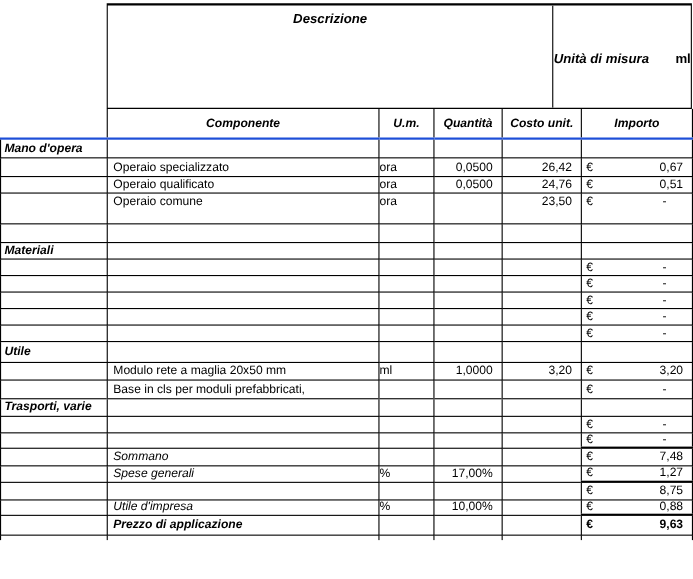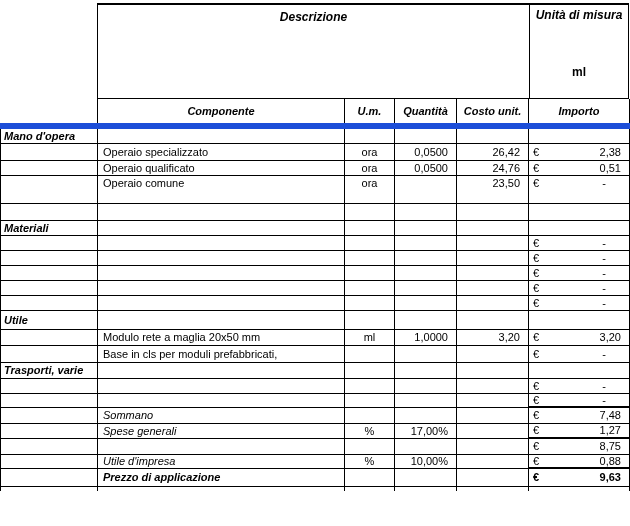--- a/index.html
+++ b/index.html
@@ -6,34 +6,34 @@
   html,body { background:#fff; }
   body { width:630px; height:526px; font-family:"Liberation Sans","DejaVu Sans",sans-serif; color:#000; }
   .sheet { position:relative; width:630px; height:526px; background:#fff; overflow:hidden; }
 
   
   .topblock { position:absolute; left:97px; top:3px; width:532px; height:96px;
               border:1px solid #000; border-top:2px solid #000; display:flex; overflow:hidden; }
   .desc-cell { width:431px; padding:3px 6px 2px 6px; display:flex; flex-direction:column; }
   .desc-title { text-align:center; font-weight:bold; font-style:italic; font-size:12px; margin:2px 0 4px 0; }
   .desc-text { font-size:11px; line-height:16.5px; text-align:justify; }
-  .unit-cell { flex:1; border-left:1px solid #000; display:flex; flex-direction:column; align-items:center; padding-top:3px;gap:24px; }
+  .unit-cell { flex:1; border-left:1px solid #000; display:flex; flex-direction:row; align-items:center; padding-top:3px;gap:24px; }
   .unit-title { font-weight:bold; font-style:italic; font-size:12px; white-space:nowrap; }
   .unit-value { flex:1; display:flex; align-items:center; font-weight:bold; font-size:12px; }
 
   
   table.grid { position:absolute; left:0; top:99px; width:629px; border-collapse:collapse; table-layout:fixed; }
   .grid th, .grid td { border:1px solid #000; font-size:11px; padding:0; overflow:hidden; white-space:nowrap; vertical-align:middle; }
-  .grid thead th { border-top:none; border-bottom:6px solid #1d4ed8; height:27px;
+  .grid thead th { border-top:none; border-bottom:2px solid #1d4ed8; height:27px;
                    font-weight:bold; font-style:italic; text-align:center; }
   .grid th.corner { border-left:none; border-top:none; }
 
   td.c0 { padding-left:3px; text-align:left; }
   td.c1 { padding-left:5px; text-align:left; }
-  td.c2 { text-align:center; }
+  td.c2 { text-align:left; }
   td.c3, td.c4 { text-align:right; padding-right:8px; }
   td.c5 { padding:0; }
   .euro-wrap { display:flex; justify-content:space-between; align-items:center; padding:0 8px 0 4px; }
   .euro-wrap .val.dash { padding-right:15px; }
 
   tr.row-section td.c0 { font-weight:bold; font-style:italic; }
   tr.it td.c1 { font-style:italic; }
   tr.row-final td.c1 { font-weight:bold; font-style:italic; }
   tr.row-final .euro-wrap { font-weight:bold; }
   tr.vtop td { vertical-align:top; padding-top:1px; }
@@ -87,21 +87,21 @@
         </tr>
         <tr class="row-item" style="height: 17px;">
           <td class="c0"></td>
           <td class="c1">Operaio specializzato</td>
           <td class="c2">ora</td>
           <td class="c3">0,0500</td>
           <td class="c4">26,42</td>
           <td class="c5">
             <div class="euro-wrap">
               <span class="eu">€</span>
-              <span class="val">2,38</span>
+              <span class="val">0,67</span>
             </div>
           </td>
         </tr>
         <tr class="row-item" style="height: 15px;">
           <td class="c0"></td>
           <td class="c1">Operaio qualificato</td>
           <td class="c2">ora</td>
           <td class="c3">0,0500</td>
           <td class="c4">24,76</td>
           <td class="c5">

